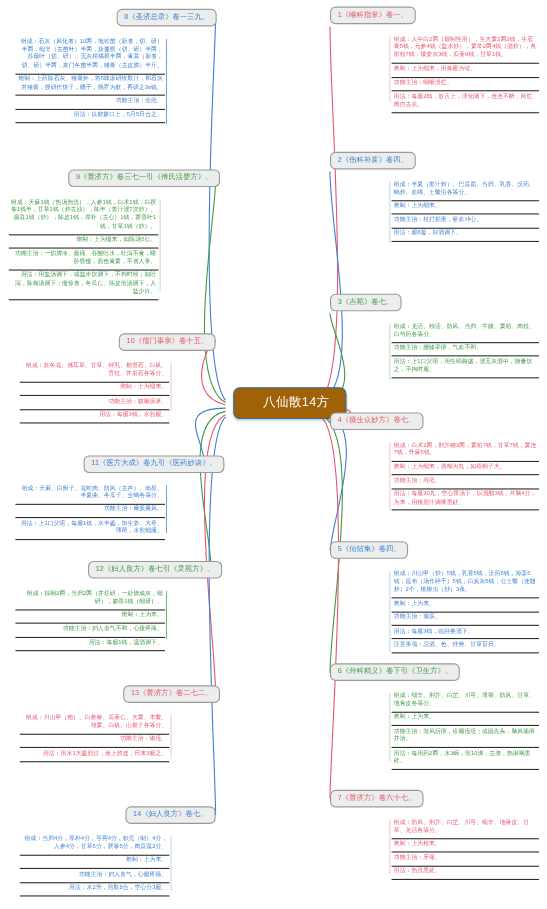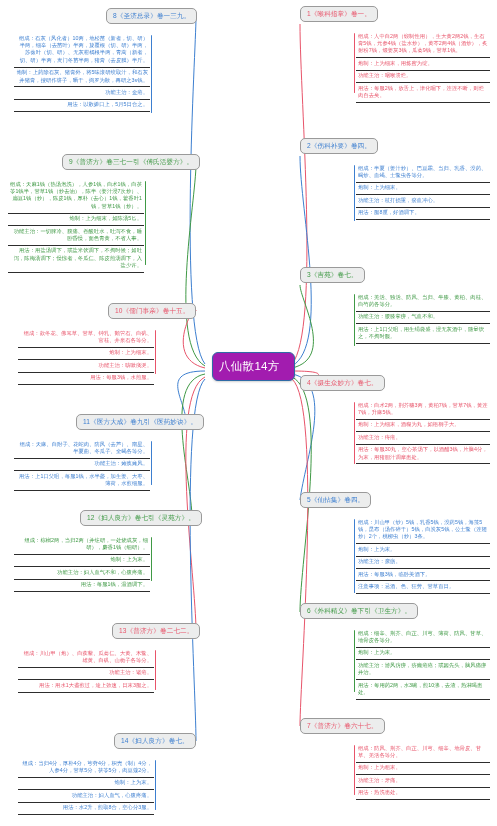--- a/index.html
+++ b/index.html
@@ -35,27 +35,27 @@
     border-radius: 5px;
     padding: 2px 6px 3px 6px;
     font-size: 6.6px;
     line-height: 9px;
     white-space: nowrap;
     letter-spacing: 0.1px;
   }
   .center-node {
     position: absolute;
     box-sizing: border-box;
-    background: #a21caf;
+    background: #a16207;
     border: 1px solid #2f6ba5;
     border-radius: 6px;
     color: #ffffff;
     font-size: 11.5px;
     line-height: 14px;
-    padding: 6px 14px 7px 6px;
+    padding: 6px 14px 7px 26px;
     white-space: nowrap;
     letter-spacing: 0.3px;
     box-shadow: 0 1px 2px rgba(0,0,0,0.18);
   }
   .branch {
     position: absolute;
     box-sizing: border-box;
   }
   .detail {
     position: relative;

